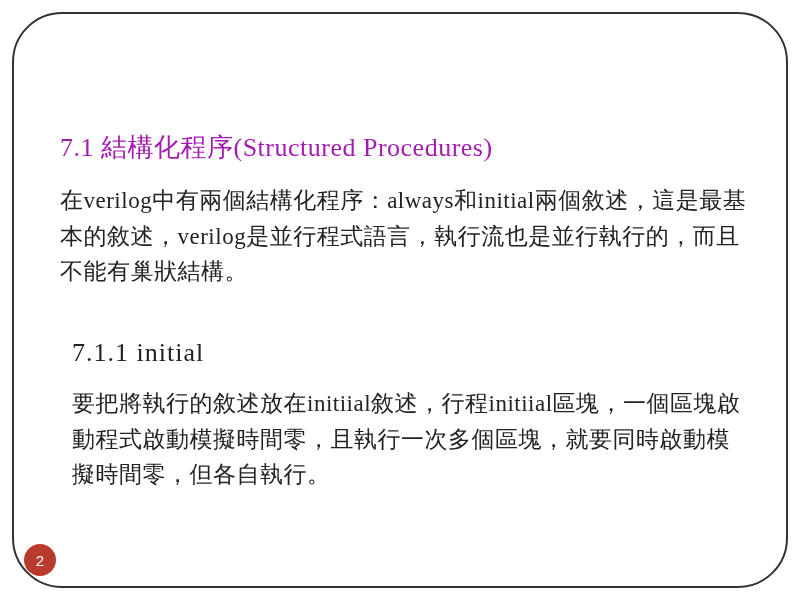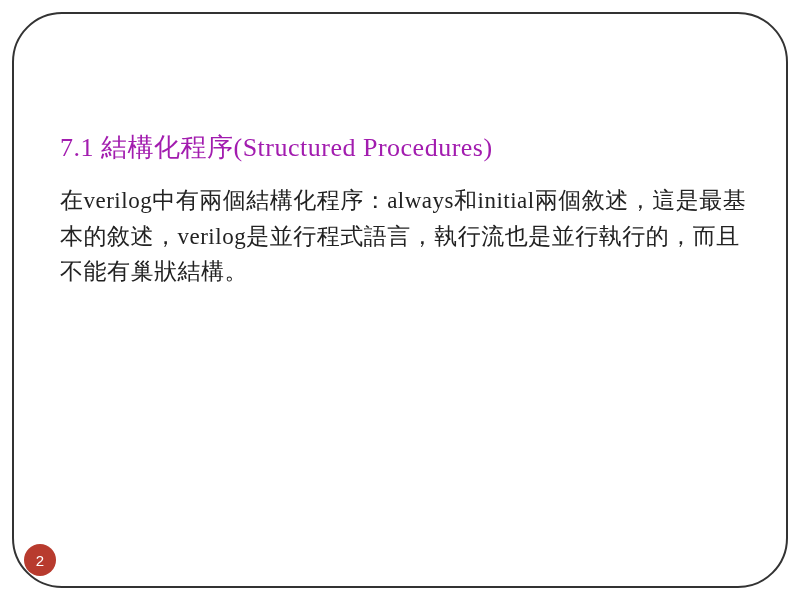--- a/index.html
+++ b/index.html
@@ -80,17 +80,21 @@
   </style>
 </head>
 <body>
 
 <div class="slide-frame"></div>
 
 <div class="content">
   <div class="heading1">7.1 結構化程序(Structured Procedures)</div>
   <div class="para1">在verilog中有兩個結構化程序：always和initial兩個敘述，這是最基本的敘述，verilog是並行程式語言，執行流也是並行執行的，而且不能有巢狀結構。</div>
 
+  <div class="section2">
+    <div class="heading2">7.1.1 initial</div>
+    <div class="para2">要把將執行的敘述放在initiial敘述，行程initiial區塊，一個區塊啟動程式啟動模擬時間零，且執行一次多個區塊，就要同時啟動模擬時間零，但各自執行。</div>
+  </div>
 </div>
 
 <div class="page-badge">
   <span>2</span>
 </div>
 
 </body></html>

